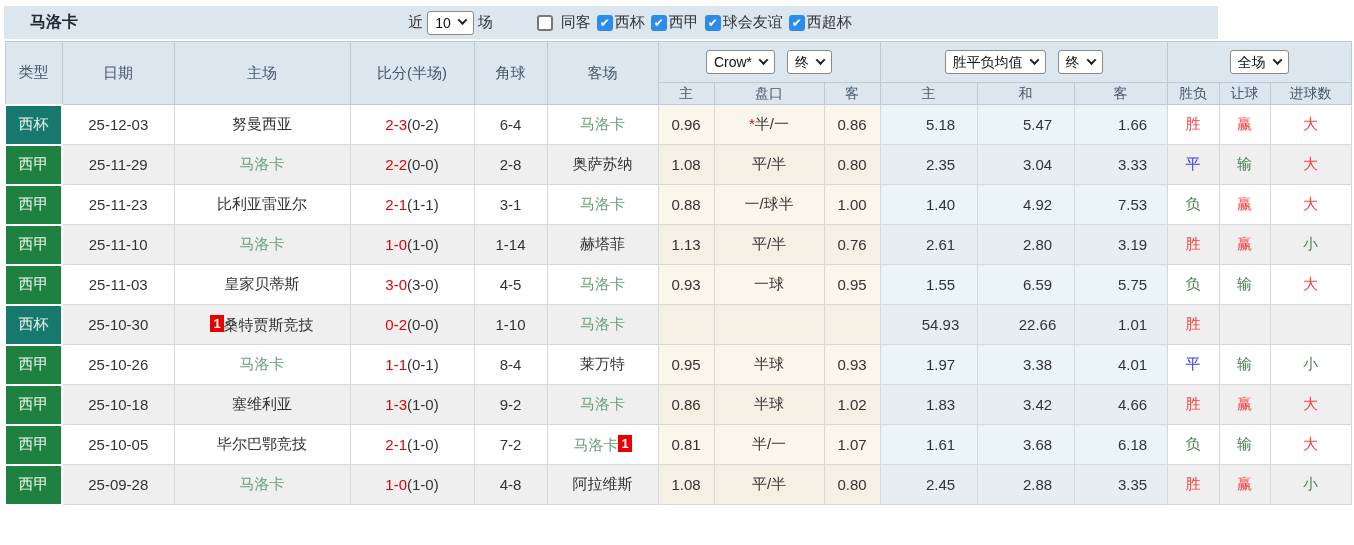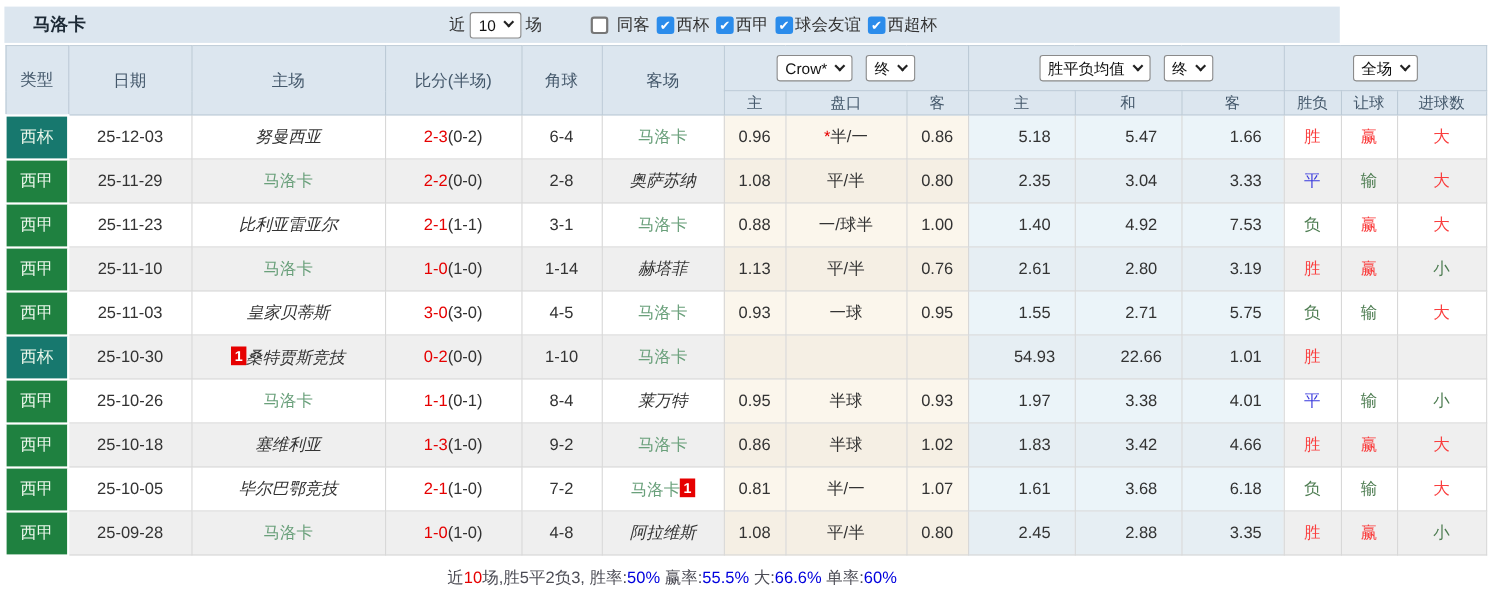--- a/index.html
+++ b/index.html
@@ -35,21 +35,21 @@
   tbody tr:nth-child(odd) td{background:#fff;}
   tbody td.c-type{border:2px solid #fff;color:#eaf6ea;font-size:15px;}
   tbody td.t-cup{background:var(--cup) !important;}
   tbody td.t-lg{background:var(--league) !important;}
   tbody td.c-odds{background:var(--beige) !important;}
   tbody tr:nth-child(even) td.c-odds{background:#f5efe4 !important;}
   tbody td.c-avg{background:var(--lblue) !important;padding-left:24px;}
   tbody tr:nth-child(even) td.c-avg{background:#e6eef3 !important;}
   .teamname{cursor:pointer;}
   .self{color:var(--self-green);}
-  .opp{color:var(--text-dark);font-style:italic;}
+  .opp{color:var(--text-dark);}
   .ft{color:var(--score-red);}
   .ht{color:var(--text-dark);}
   .star{color:var(--score-red);}
   .badge{display:inline-block;background:#e60000;color:#fff;font-size:13px;font-weight:bold;line-height:17px;padding:0 3px;vertical-align:2px;}
   .r-red{color:var(--win-red);}
   .r-blue{color:var(--draw-blue);}
   .r-green{color:var(--lose-green);}
   
   .summary{text-align:center;padding:10px 0 12px 0;font-size:15px;}
   .s-label{color:#4c4c55;}
@@ -239,21 +239,21 @@
     <td class="c-type t-lg">西甲</td>
     <td class="c-date">25-11-03</td>
     <td class="c-team"><span class="teamname opp">皇家贝蒂斯</span></td>
     <td class="c-score"><span class="ft">3-0</span><span class="ht">(3-0)</span></td>
     <td class="c-corner">4-5</td>
     <td class="c-team"><span class="teamname self">马洛卡</span></td>
     <td class="c-odds">0.93</td>
     <td class="c-odds"><span>一球</span></td>
     <td class="c-odds">0.95</td>
     <td class="c-avg">1.55</td>
-    <td class="c-avg">2.71</td>
+    <td class="c-avg">6.59</td>
     <td class="c-avg">5.75</td>
     <td class="c-res"><span class="r-green">负</span></td>
     <td class="c-res"><span class="r-green">输</span></td>
     <td class="c-res"><span class="r-red">大</span></td>
   </tr>
         <tr>
     <td class="c-type t-cup">西杯</td>
     <td class="c-date">25-10-30</td>
     <td class="c-team"><span class="badge">1</span><span class="teamname opp">桑特贾斯竞技</span></td>
     <td class="c-score"><span class="ft">0-2</span><span class="ht">(0-0)</span></td>
@@ -333,14 +333,13 @@
     <td class="c-avg">2.45</td>
     <td class="c-avg">2.88</td>
     <td class="c-avg">3.35</td>
     <td class="c-res"><span class="r-red">胜</span></td>
     <td class="c-res"><span class="r-red">赢</span></td>
     <td class="c-res"><span class="r-green">小</span></td>
   </tr>
       </tbody>
   </table>
 
-  <div class="summary"><span class="s-label">近</span><span class="s-red">10</span><span class="s-label">场,胜5平2负3, 胜率:</span><span class="s-blue">50%</span><span class="s-label"> 赢率:</span><span class="s-blue">55.5%</span><span class="s-label"> 大:</span><span class="s-blue">66.6%</span><span class="s-label"> 单率:</span><span class="s-blue">60%</span></div>
 </div>
 
 </body></html>

